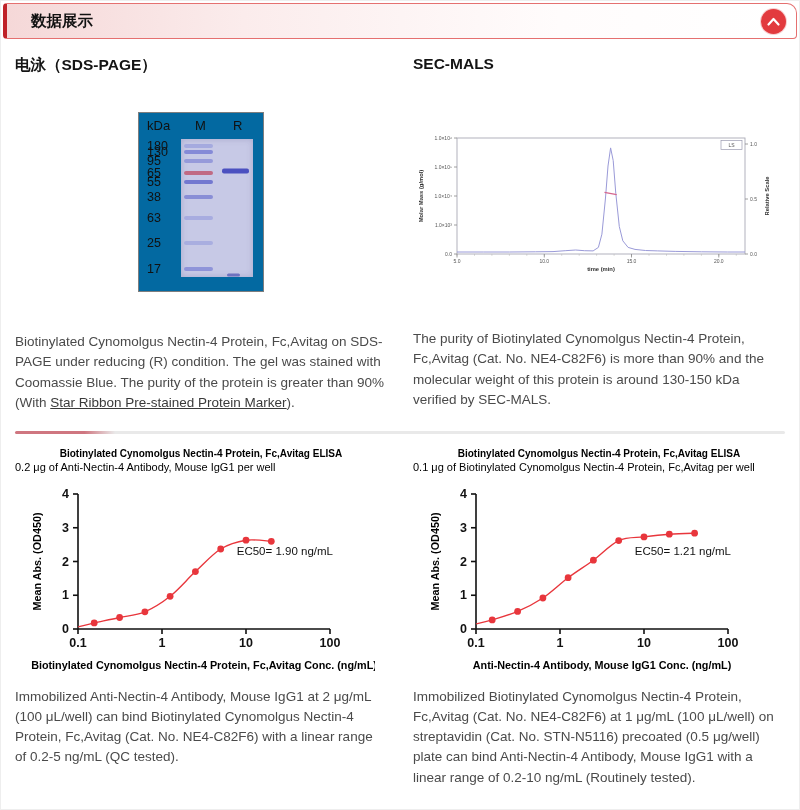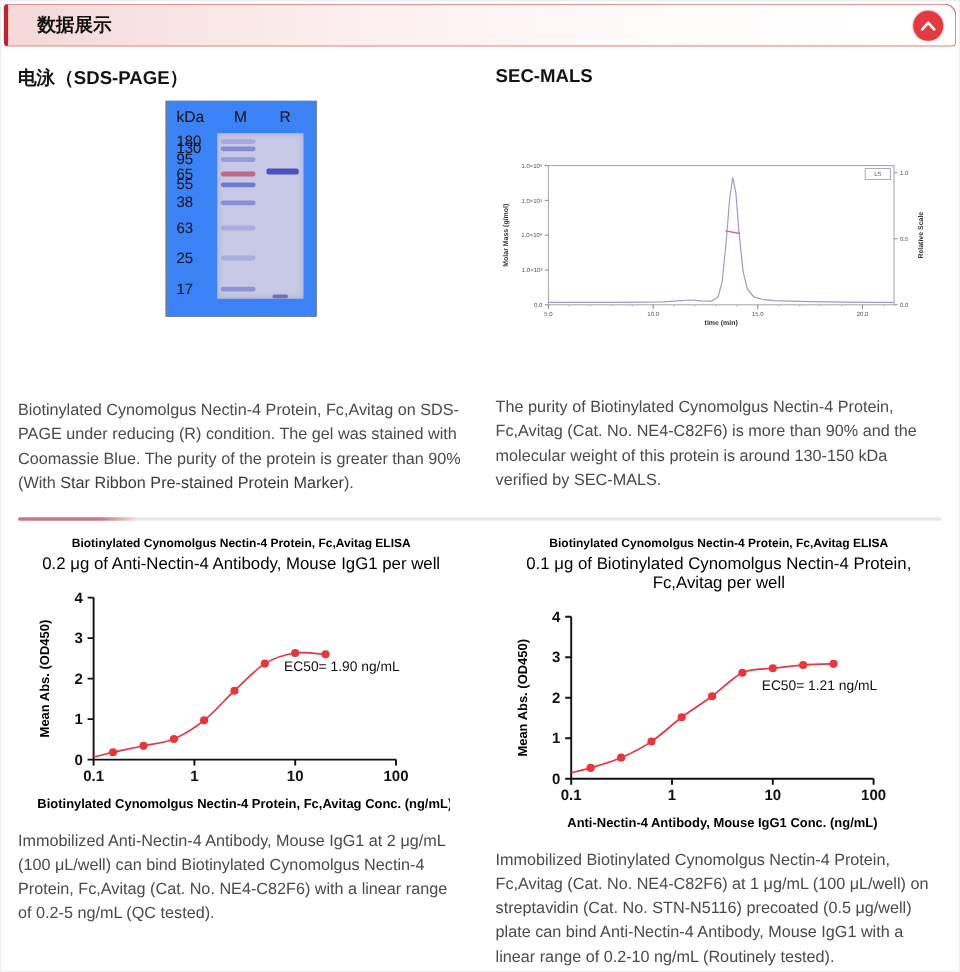--- a/index.html
+++ b/index.html
@@ -23,48 +23,48 @@
     display:flex;align-items:center;justify-content:center;cursor:pointer;padding:0;
     box-shadow:0 0 0 1px rgba(226,58,62,.25);
   }
   main{padding:0 14px;}
   .grid2{display:grid;grid-template-columns:1fr 1fr;column-gap:26px;}
   h2.section-h{font-size:15.5px;font-weight:bold;color:#141414;margin:16px 0 8px;}
   
   .figure-area{height:238px;display:flex;justify-content:center;}
   .fig-top{align-items:flex-start;}
   .fig-mid{align-items:center;}
-  .gel-figure{border:1px solid #7e7e7e;background:#3b82f6;padding:4px 6px 14px 6px;width:112px;}
+  .gel-figure{border:1px solid #7e7e7e;background:#0369a1;padding:4px 6px 14px 6px;width:112px;margin-top:28px;}
   .gel-head{position:relative;height:22px;font-size:13px;color:#111;}
   .gel-head span{position:absolute;top:2px;line-height:1;}
   .gh-kda{left:2px;}
   .gh-m{left:50px;font-weight:500;}
   .gh-r{left:88px;font-weight:500;}
   .gel-body{position:relative;height:138px;}
   .gel-labels{position:absolute;left:0;top:0;width:34px;height:100%;}
   .gel-label{position:absolute;left:2px;transform:translateY(-50%);font-size:12.5px;line-height:1;color:#111;}
   .gel-strip{
     position:absolute;left:36px;top:0;width:72px;height:100%;
     background:#c7c9e6;box-shadow:inset 0 0 6px rgba(90,90,140,.28);
   }
   .gel-band{position:absolute;transform:translateY(-50%);border-radius:2px;filter:blur(.3px);}
   .band-m{left:3px;width:29px;height:4px;}
   .band-r{left:41px;width:27px;height:5px;}
   .band-dye{left:46px;width:13px;height:3px;}
   
   .caption{font-size:13.5px;color:#4a4a4a;line-height:1.5;margin:10px 0 0;}
-  .caption-link{color:#3a3a3a;cursor:pointer;}
+  .caption-link{color:#3a3a3a;text-decoration:underline;cursor:pointer;}
   
   .divider{
     height:2.5px;margin:18px 0 0;border-radius:2px;
     background:linear-gradient(90deg,#cf7680 0%,#cf7680 9%,#e9e9e9 13%,#e9e9e9 100%);
   }
   
   .chart-title{font-weight:bold;font-size:10px;text-align:center;color:#000;margin-top:14px;}
-  .chart-subtitle{font-size:14px;text-align:center;color:#000;margin-top:2px;}
+  .chart-subtitle{font-size:11px;color:#000;margin-top:2px;}
   svg{display:block;font-family:"Liberation Sans","DejaVu Sans",sans-serif;}
   svg.elisa{margin:4px auto 0;}
   svg.secmals{margin:0 auto;}
   .tick{font-size:12.5px;font-weight:bold;fill:#111;}
   .axis-label{font-size:10.8px;font-weight:bold;fill:#000;}
   .ec50{font-size:11.5px;fill:#111;}
   .sec-tick{font-size:5px;fill:#555;}
   .sec-axis{font-size:5.8px;font-weight:bold;fill:#333;}
 </style>
 </head>

